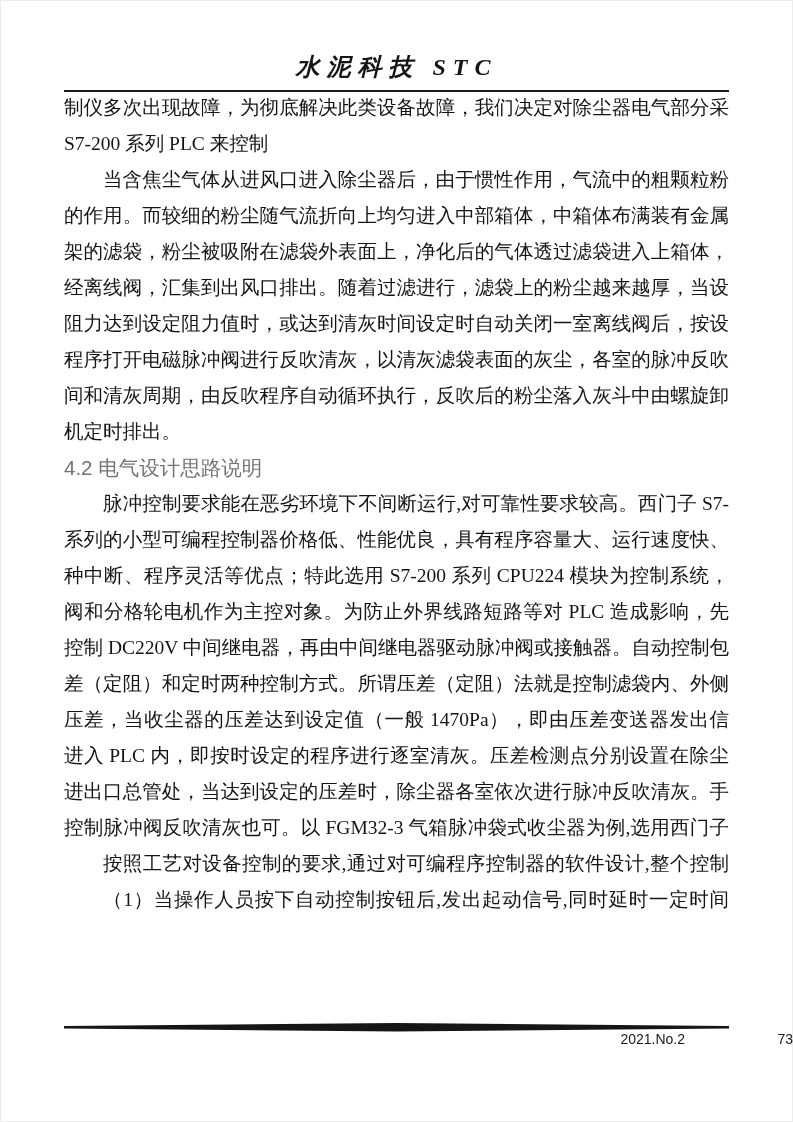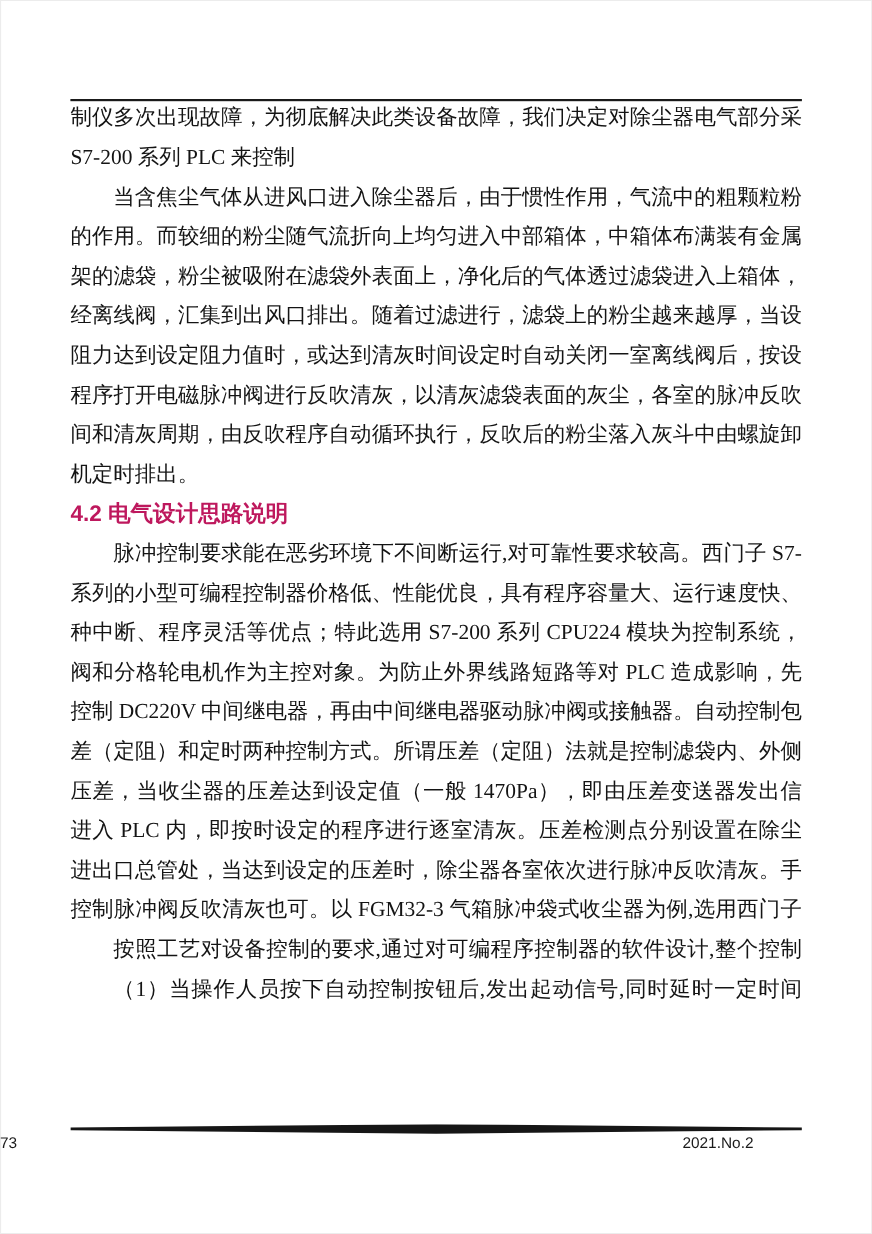--- a/index.html
+++ b/index.html
@@ -44,47 +44,48 @@
   }
   .line.justify {
     white-space: normal;
     text-align: justify;
     text-align-last: justify;
     overflow: hidden;
   }
   .line.indent { padding-left: 39px; }
   .line.heading-line {
     font-family: "Liberation Sans", "DejaVu Sans", sans-serif;
-    font-weight: bold;
+    font-weight: normal;
     font-size: 20.5px;
-    color: #be185d;
+    color: #737373;
   }
   
   .footer-rule {
     position: absolute; top: 1018px; left: 64px;
     width: 665px; height: 9px;
   }
   .footer-row {
     position: absolute; top: 1029px; left: 0; right: 0; height: 20px;
     font-family: "Liberation Sans", "DejaVu Sans", sans-serif;
     font-size: 14px; line-height: 20px; color: #1a1a1a;
   }
   .page-number {
     position: absolute; left: 0; right: 0;
-    text-align: left;
+    text-align: right;
   }
   .issue-number {
     position: absolute; right: 108px; text-align: center;
   }
 </style>
 </head>
 <body>
 
 <div class="page">
 
+  <div class="journal-title">水泥科技 STC</div>
   <div class="header-rule"></div>
 
   <div class="body-text">
     <div class="line justify">制仪多次出现故障，为彻底解决此类设备故障，我们决定对除尘器电气部分采用</div>
     <div class="line">S7-200 系列 PLC 来控制</div>
     <div class="line justify indent">当含焦尘气体从进风口进入除尘器后，由于惯性作用，气流中的粗颗粒粉尘</div>
     <div class="line justify">的作用。而较细的粉尘随气流折向上均匀进入中部箱体，中箱体布满装有金属骨</div>
     <div class="line justify">架的滤袋，粉尘被吸附在滤袋外表面上，净化后的气体透过滤袋进入上箱体，并</div>
     <div class="line justify">经离线阀，汇集到出风口排出。随着过滤进行，滤袋上的粉尘越来越厚，当设备</div>
     <div class="line justify">阻力达到设定阻力值时，或达到清灰时间设定时自动关闭一室离线阀后，按设定</div>

